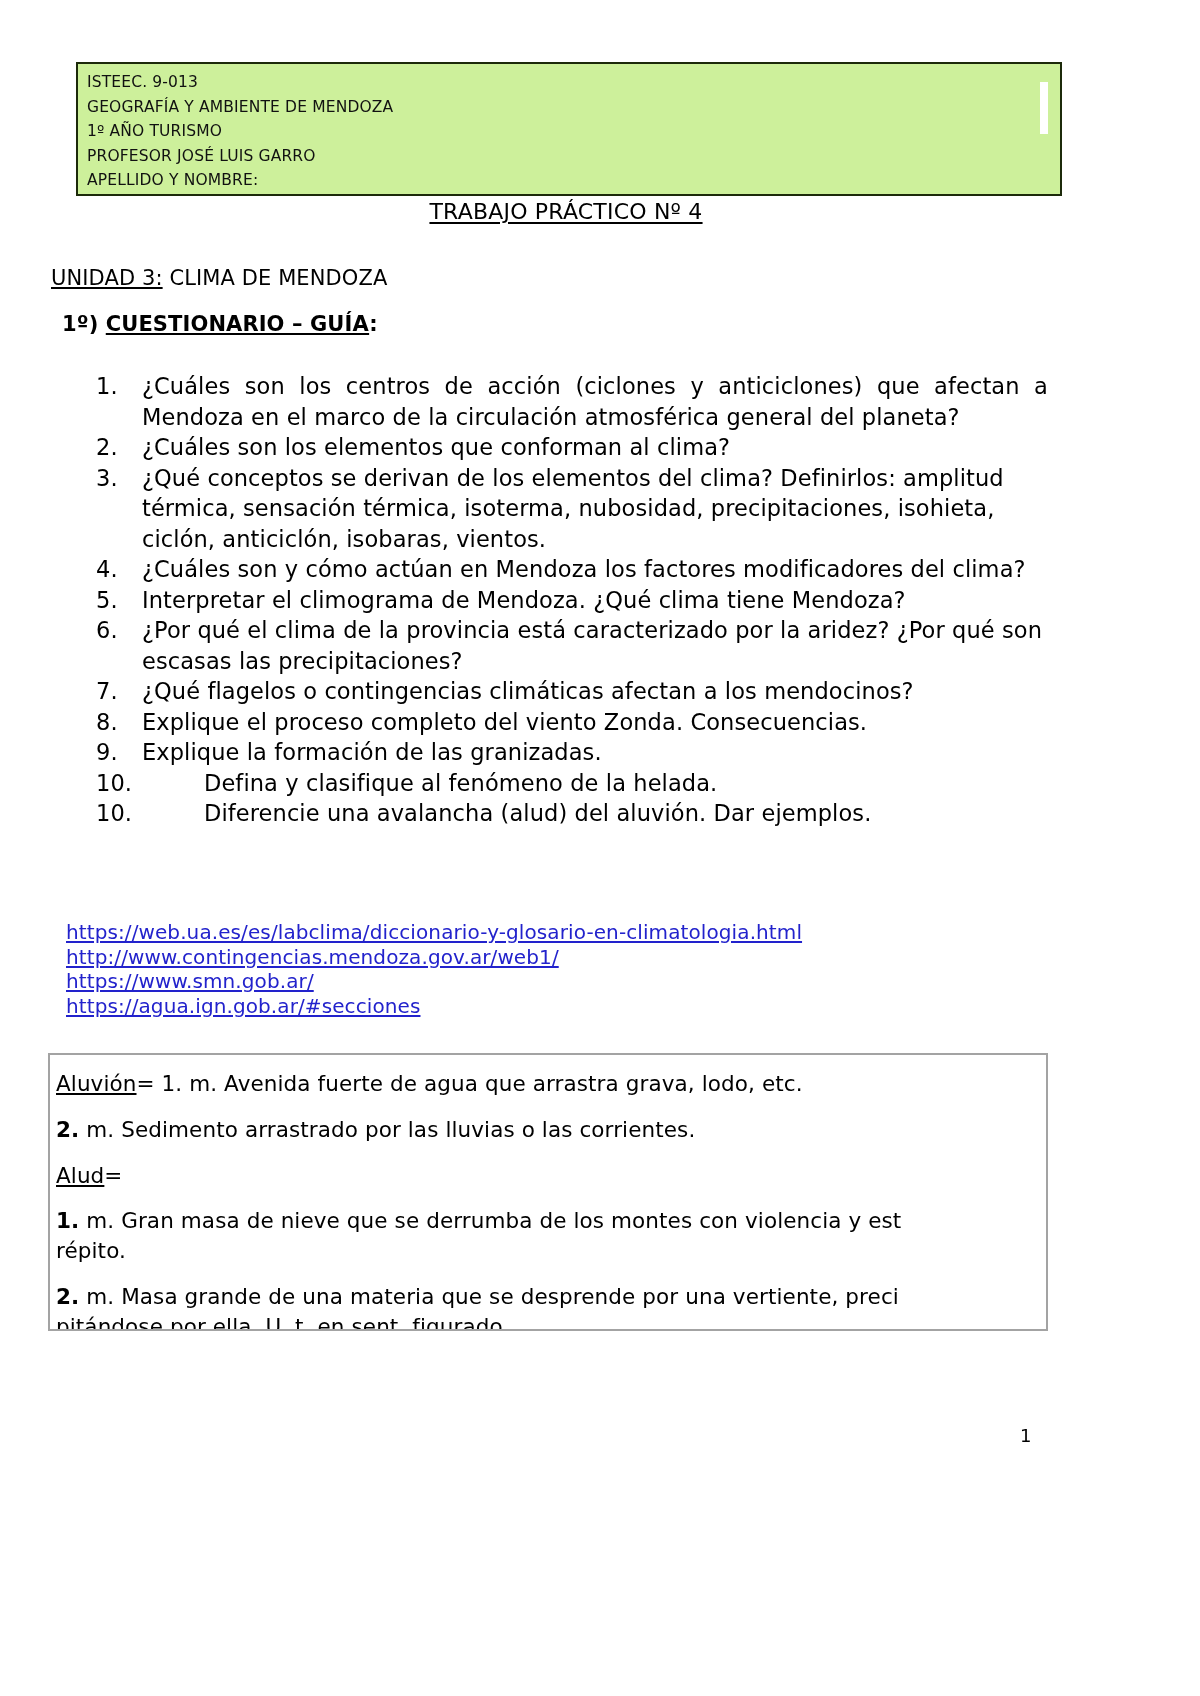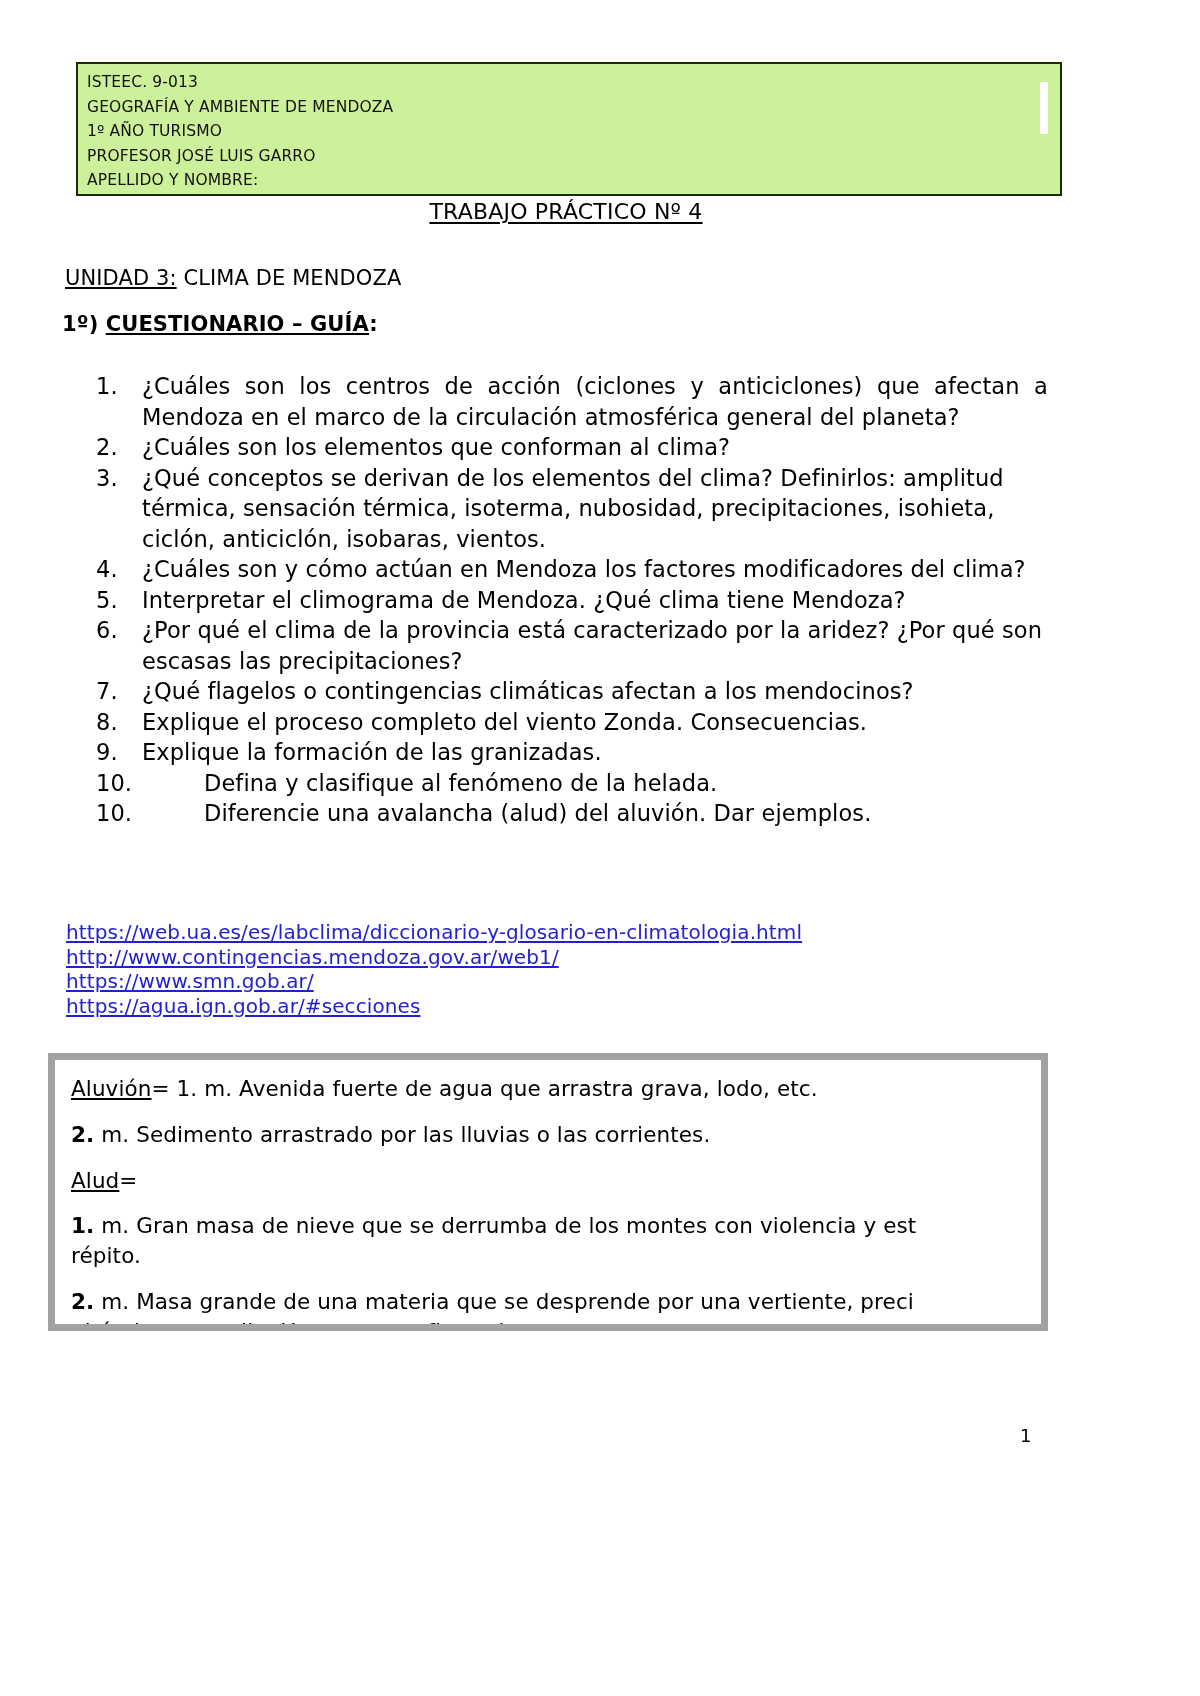--- a/index.html
+++ b/index.html
@@ -73,21 +73,21 @@
     letter-spacing: 0.2px;
   }
   .doc-title span.u {
     text-decoration: underline;
     text-underline-offset: 3px;
   }
 
   
   .unidad {
     position: absolute;
-    left: 65px;
+    left: 51px;
     top: 265px;
     font-size: 21px;
     line-height: 27px;
     letter-spacing: 0.1px;
     text-align: center;
   }
   .cuestionario {
     position: absolute;
     left: 62px;
     top: 311px;
@@ -154,23 +154,23 @@
     white-space: nowrap;
   }
 
   
   .defbox {
     position: absolute;
     left: 48px;
     top: 1053px;
     width: 1000px;
     height: 278px;
-    border: 7px solid #a3a3a3;
+    border: 2px solid #a3a3a3;
     box-sizing: border-box;
-    padding: 14px 10px 0 16px;
+    padding: 14px 10px 0 6px;
     overflow: hidden;
   }
   .defp {
     font-size: 21.5px;
     line-height: 30px;
     letter-spacing: 0.1px;
     margin: 0 0 16px 0;
     white-space: nowrap;
   }
   .defp.tight { margin-bottom: 15px; }

